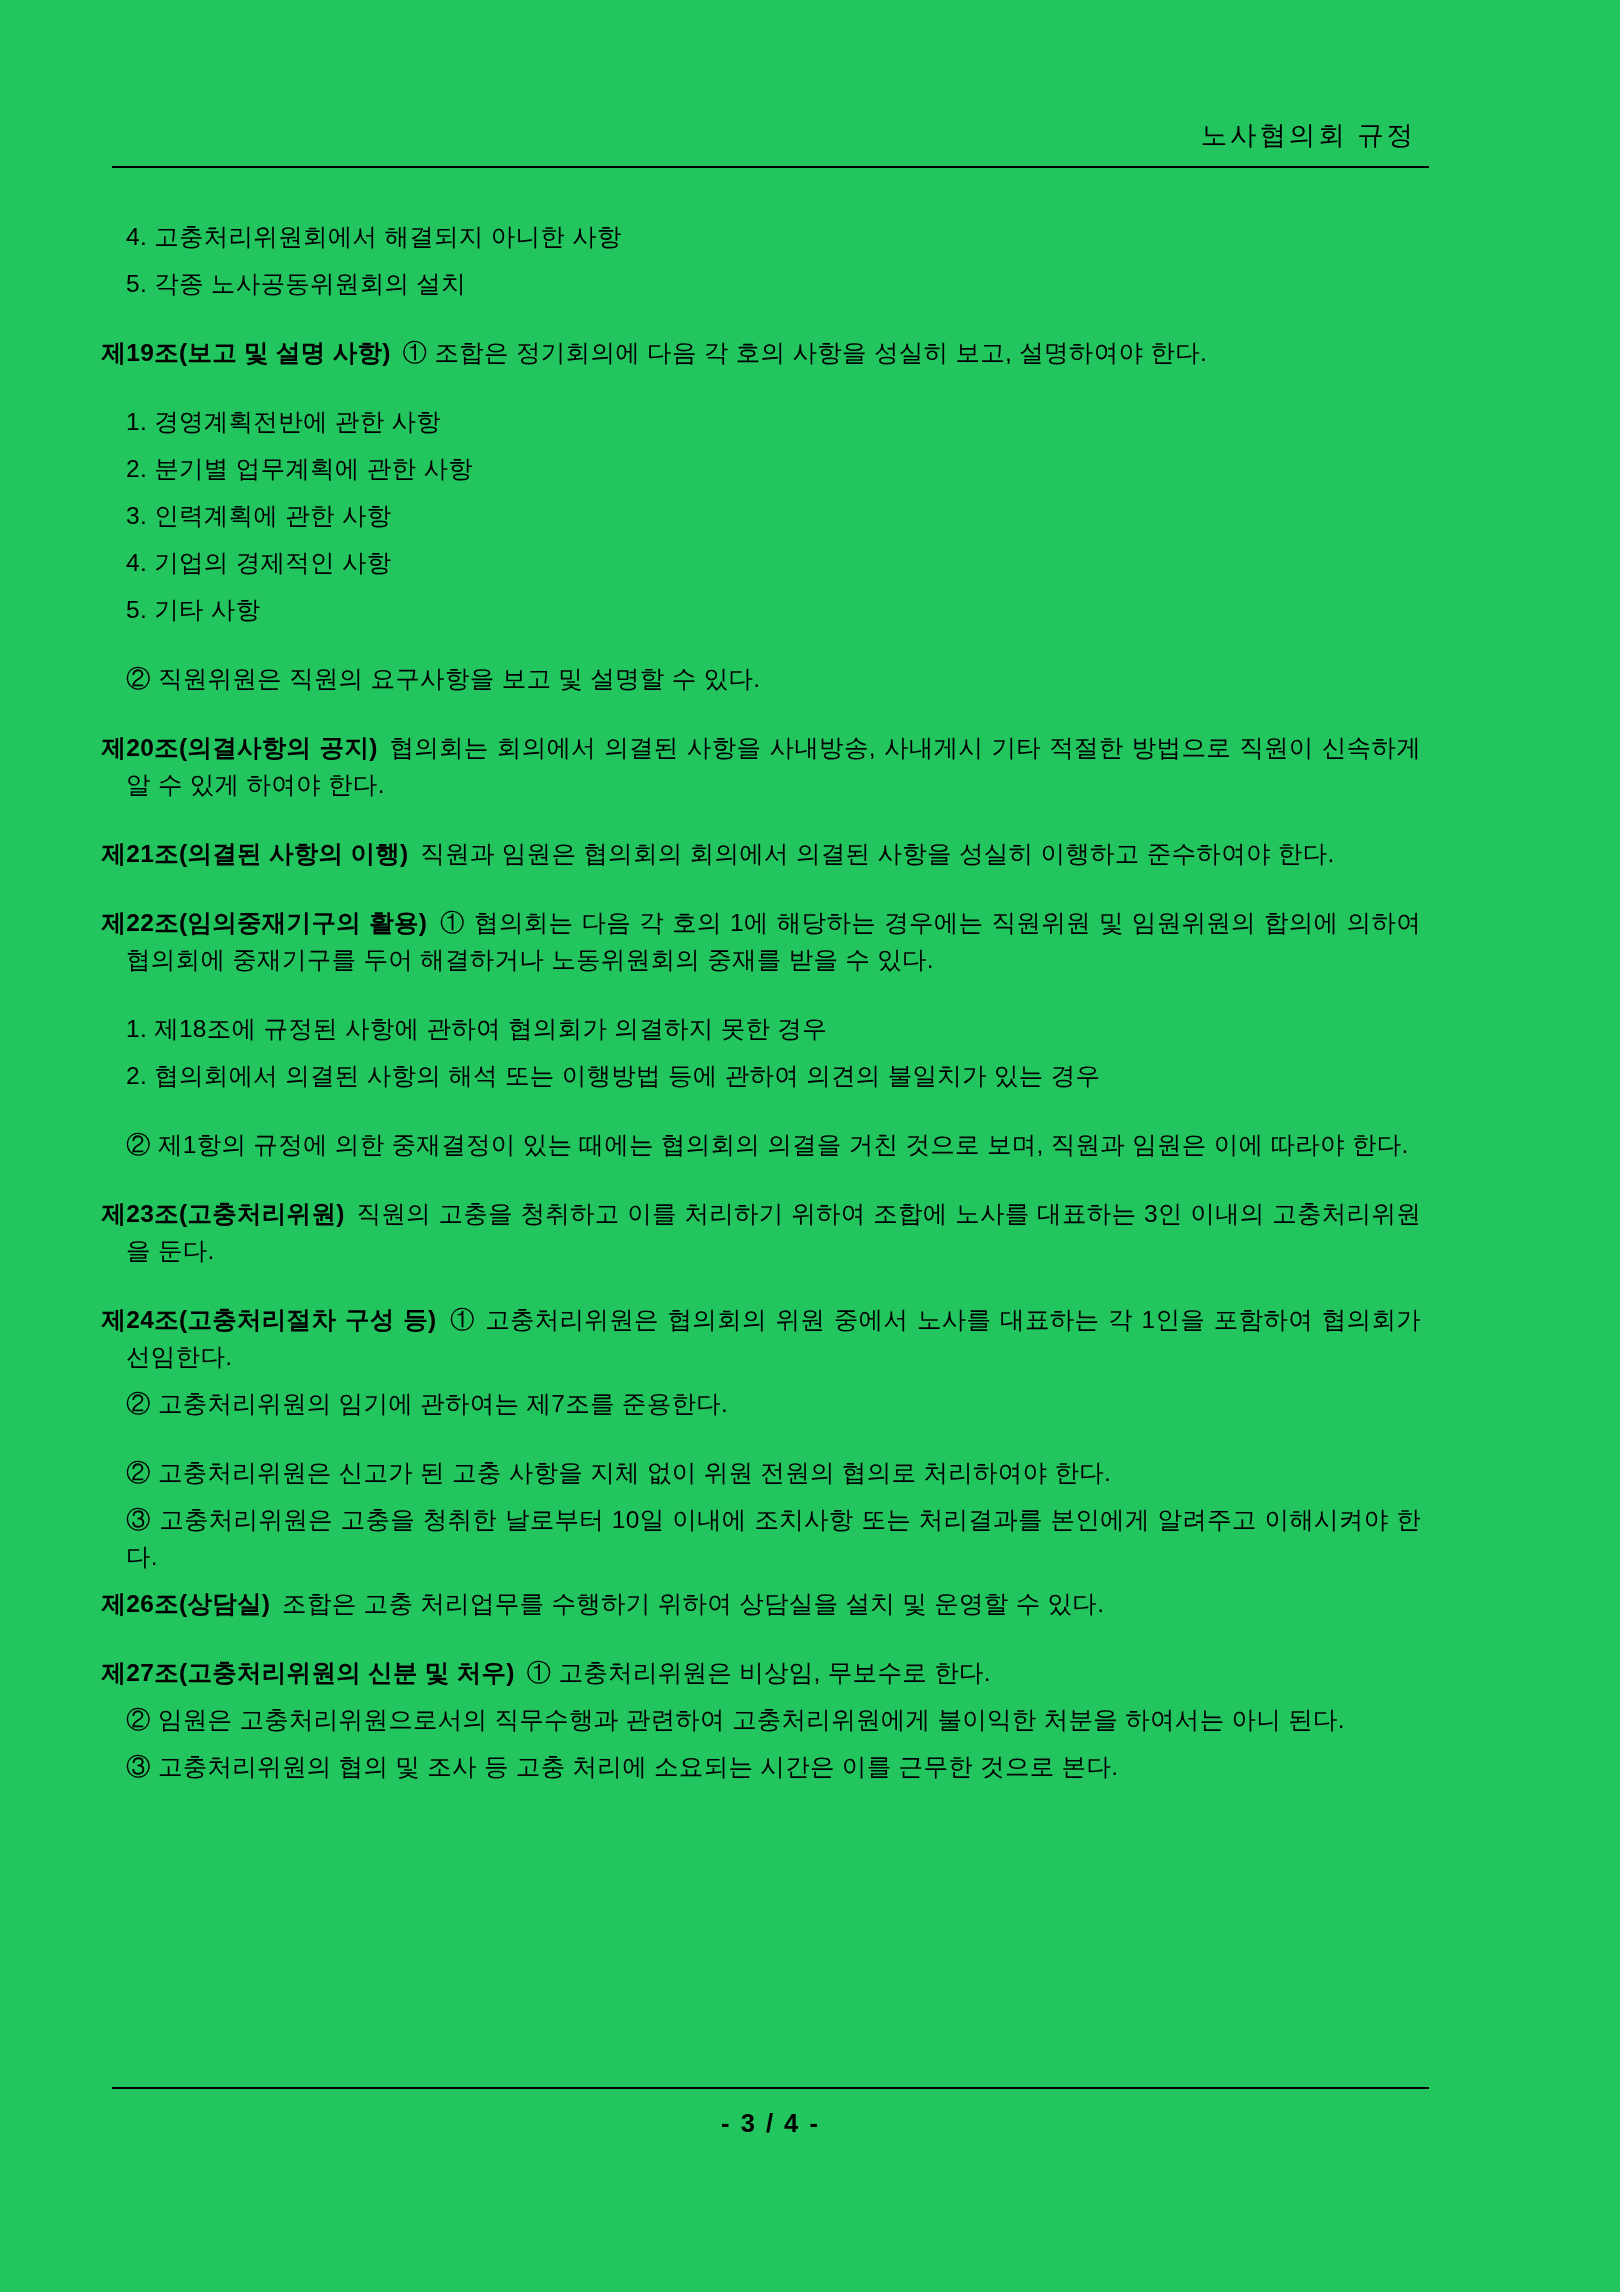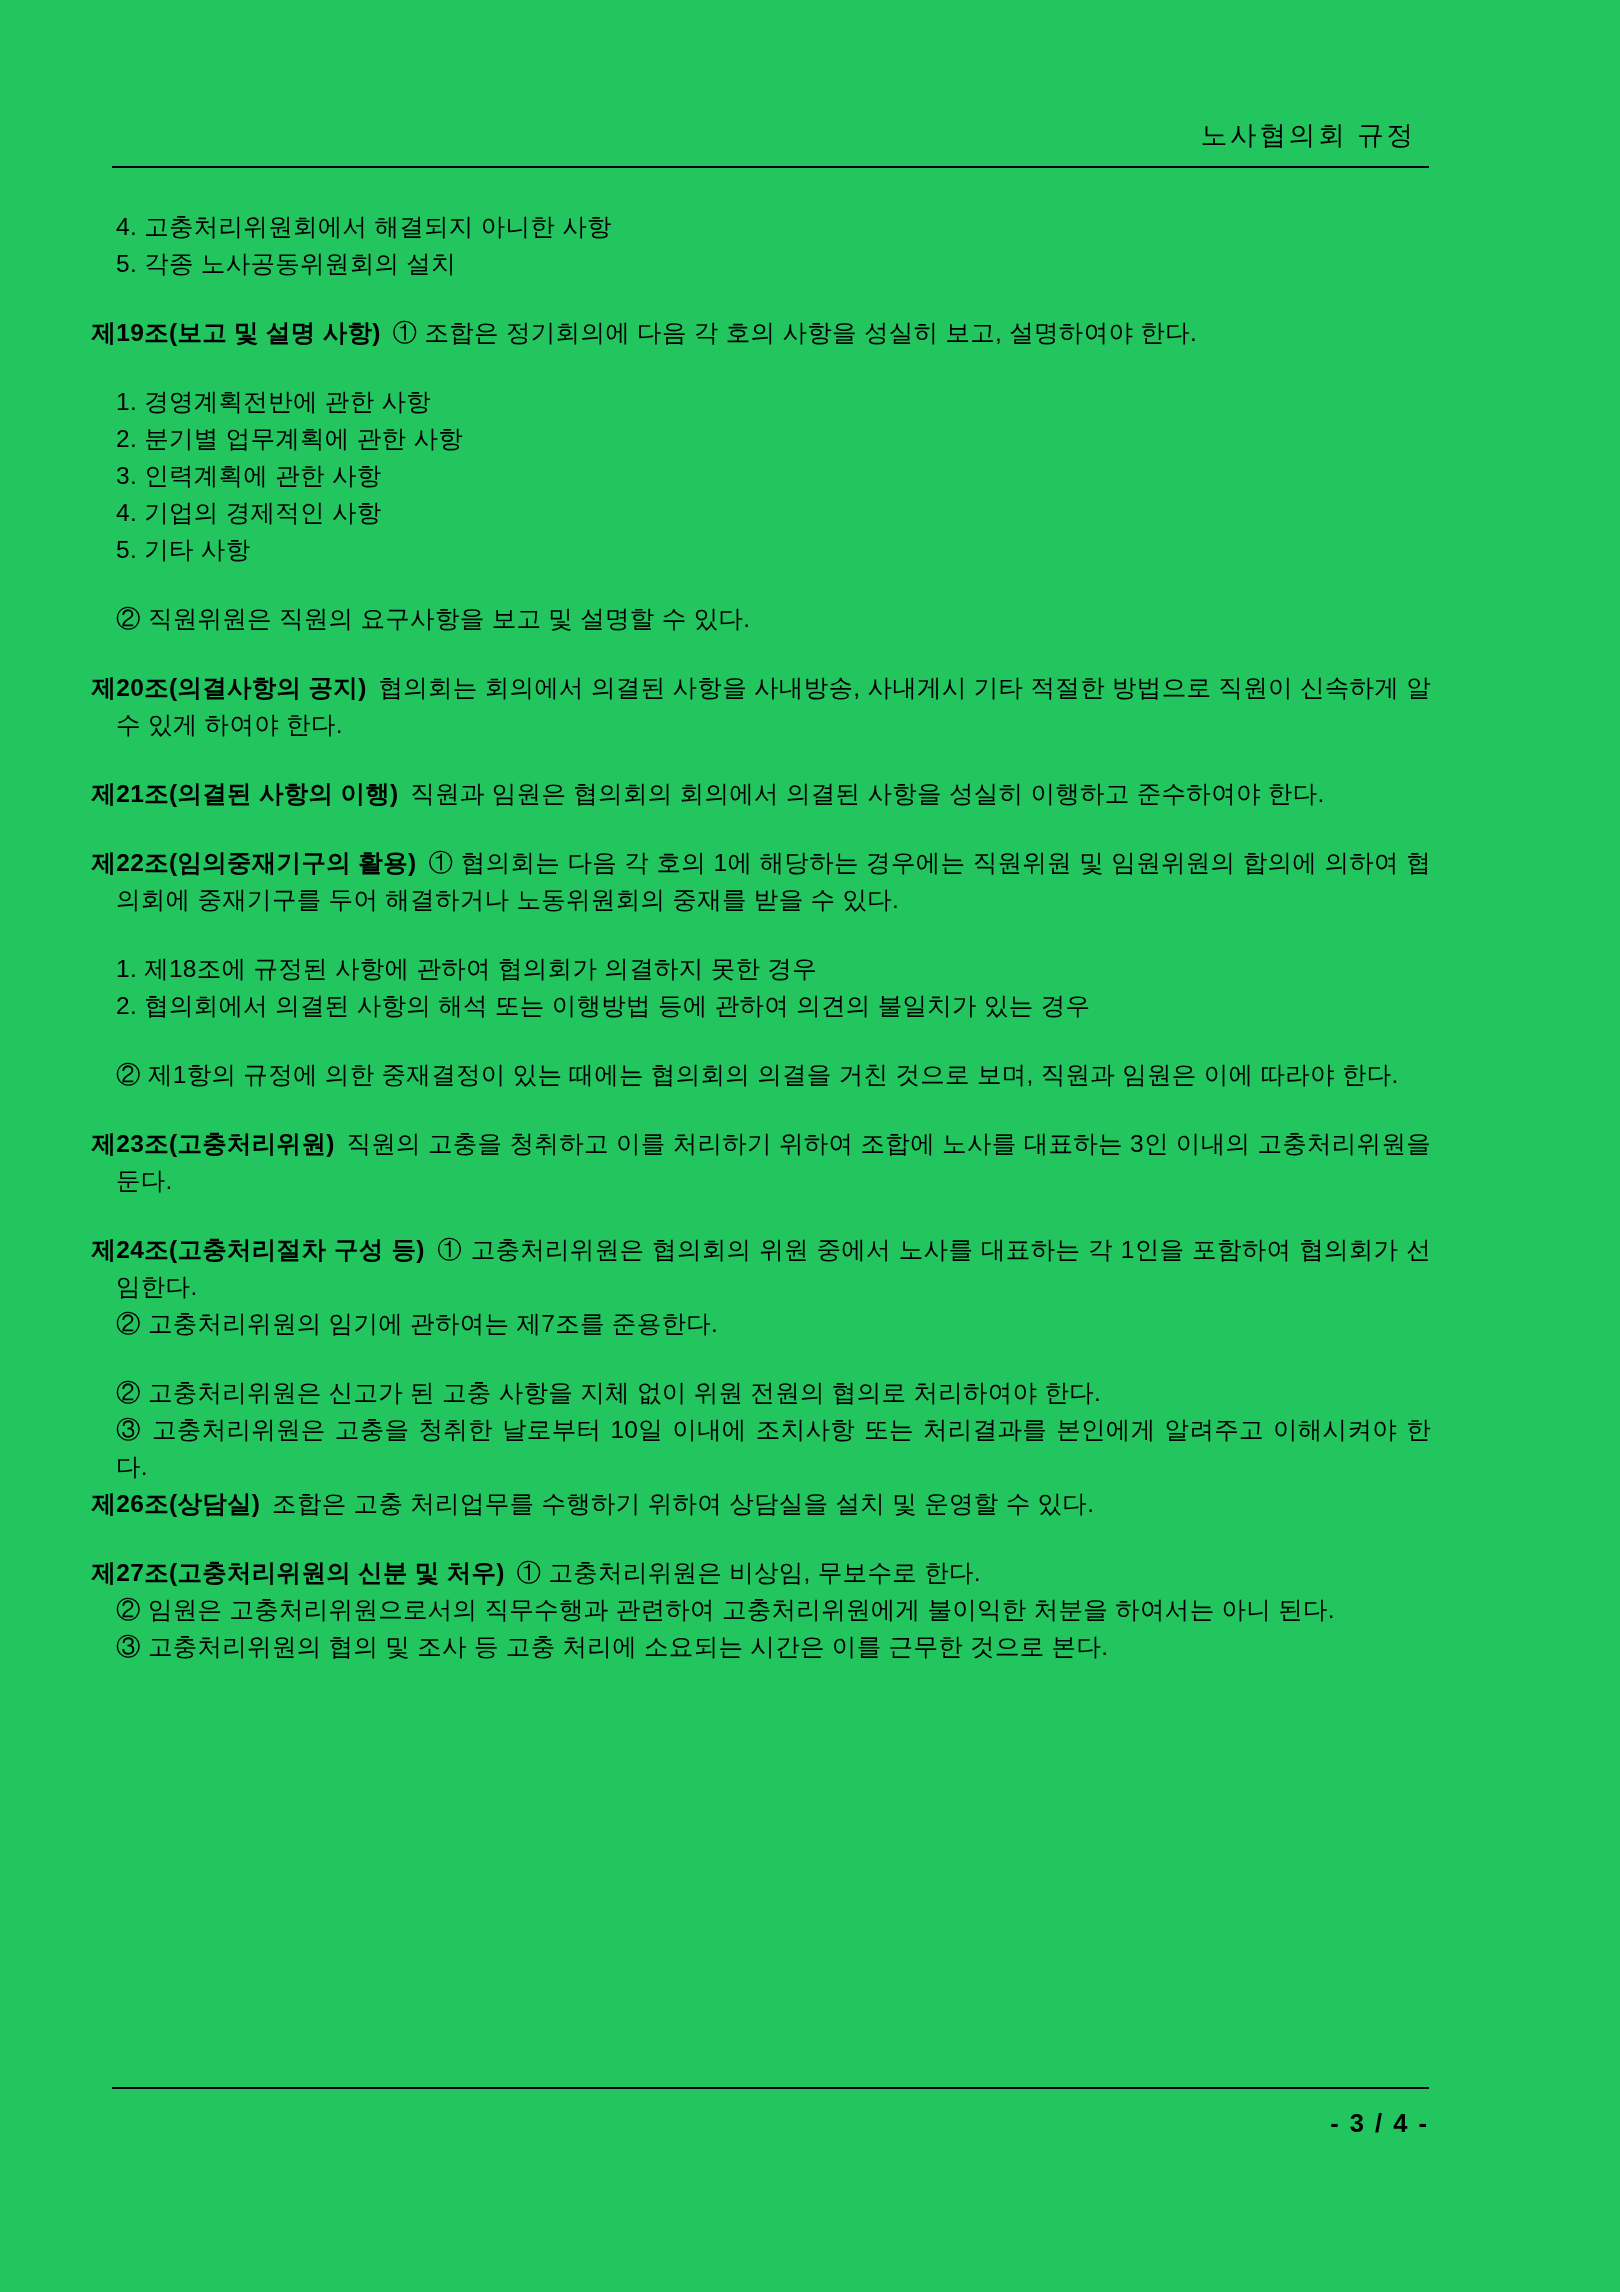--- a/index.html
+++ b/index.html
@@ -41,21 +41,21 @@
   .content {
     position: absolute;
     top: 208px;
     left: 116px;
     width: 1315px;
     font-size: 24.5px;
     line-height: 37px;
     letter-spacing: 0.3px;
   }
   .content p, .content div.li, .content h2 {
-    margin: 0;
+    margin: 10px;
     padding: 0;
   }
   .para {
     text-align: justify;
     padding-left: 24.5px;
     text-indent: -24.5px;
   }
   .clause {
     text-align: justify;
     margin-left: 24.5px;
@@ -75,21 +75,21 @@
     text-align: center;
     letter-spacing: 1px;
     line-height: 37px;
   }
   
   .footer-page {
     position: absolute;
     top: 2107px;
     left: 112px;
     width: 1317px;
-    text-align: right;
+    text-align: center;
     font-weight: bold;
     font-size: 25.5px;
     line-height: 33px;
     letter-spacing: 2px;
   }
 </style>
 </head>
 <body>
 
 <div class="page">

